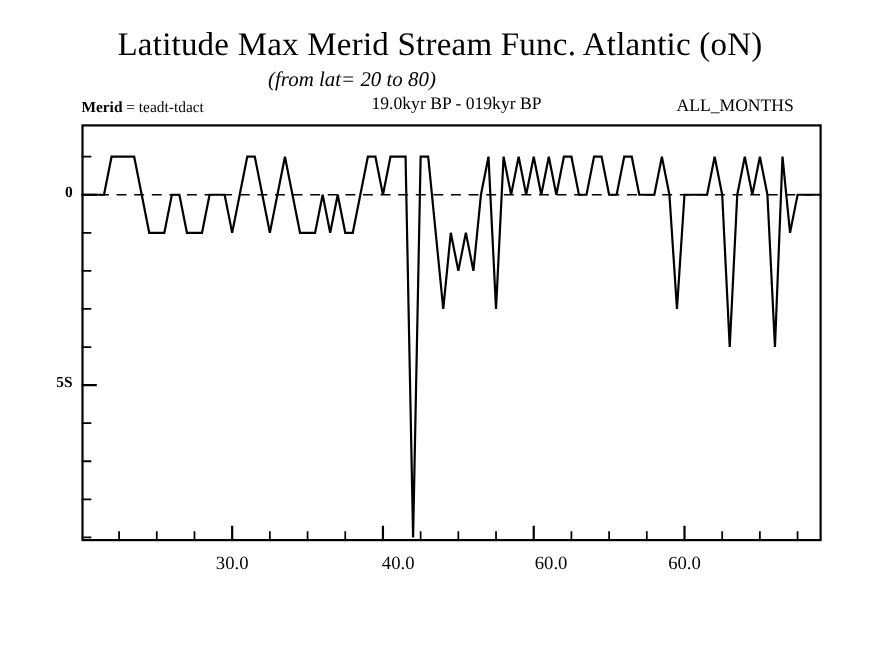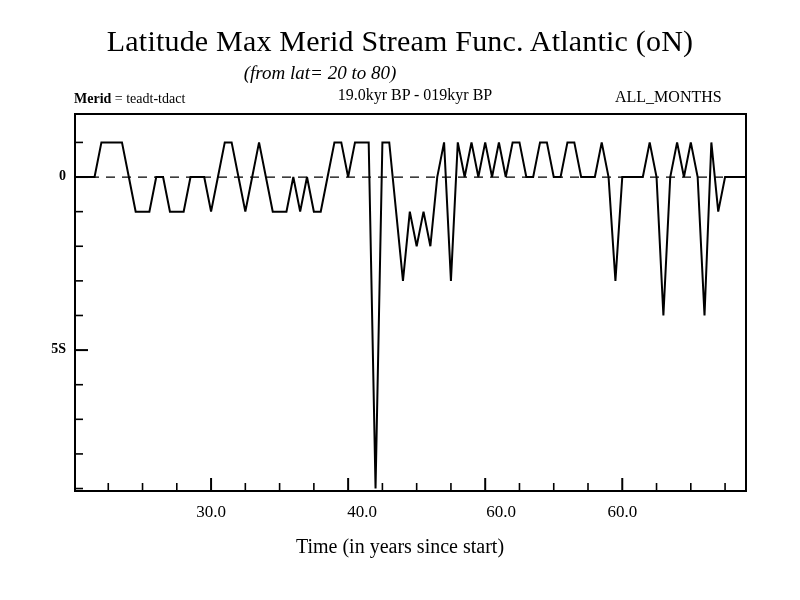--- a/index.html
+++ b/index.html
@@ -146,15 +146,14 @@
       <div class="txt ytick-label" style="left: 26px; top: 168.032px;">0</div>
       <div class="txt ytick-label" style="left: 26px; top: 341.091px;">5S</div>
     </div>
   <div id="xlabels">
       <div class="txt xtick-label" style="left: 176.067px; top: 502px;">30.0</div>
       <div class="txt xtick-label" style="left: 327px; top: 502px;">40.0</div>
       <div class="txt xtick-label" style="left: 466px; top: 502px;">60.0</div>
       <div class="txt xtick-label" style="left: 587.269px; top: 502px;">60.0</div>
     </div>
 
-  <div class="txt" id="xaxis-title">Time (in years since start)</div>
 
 </div>
 
 </body></html>

